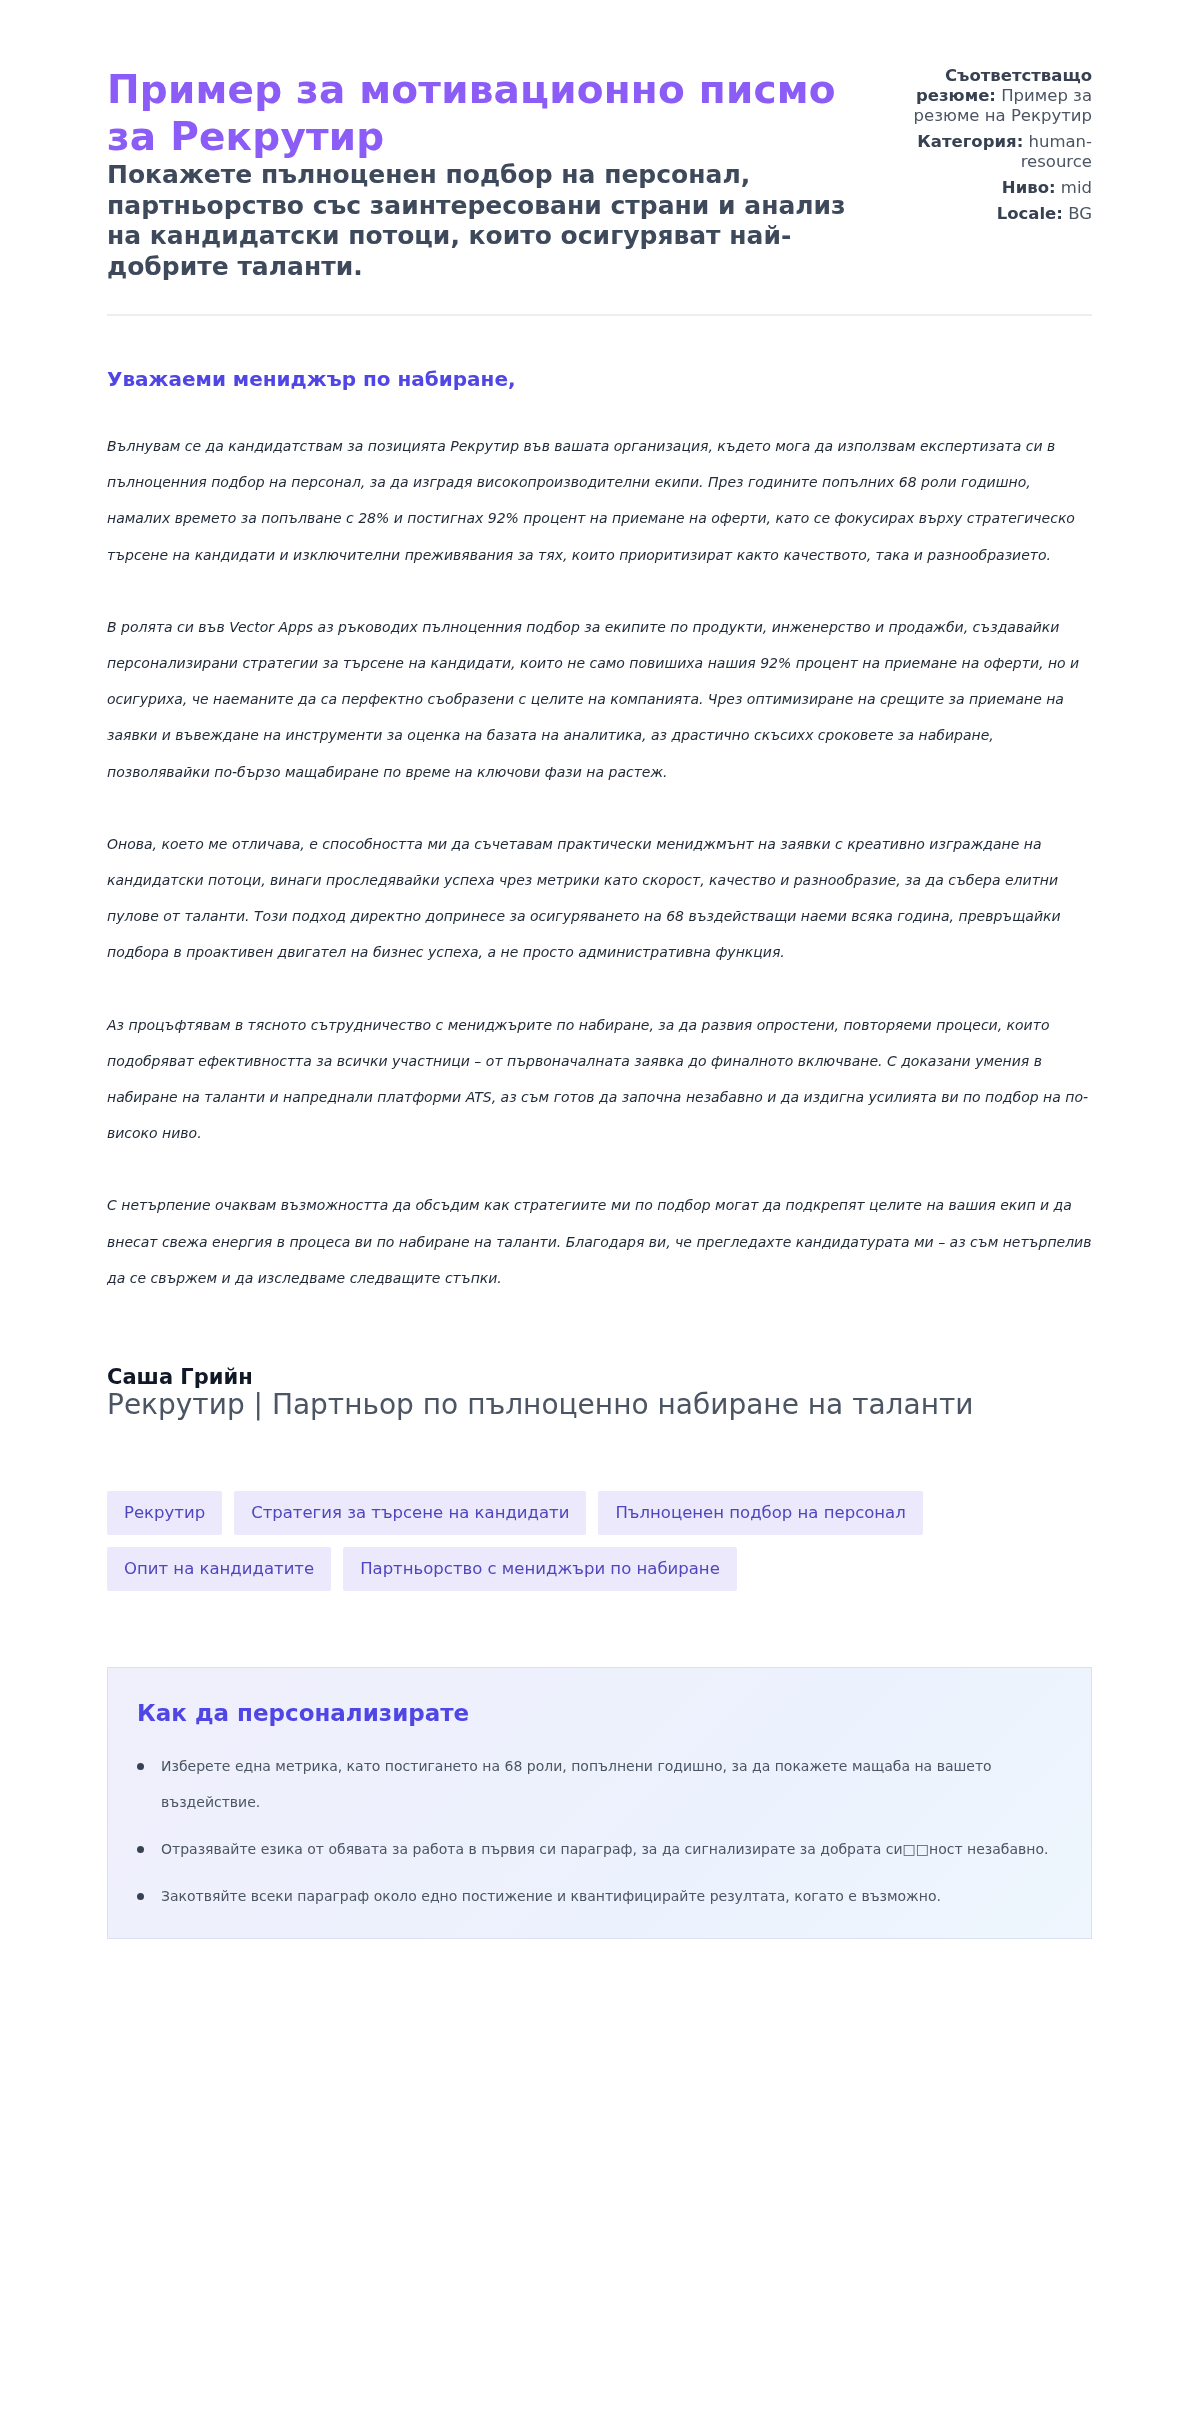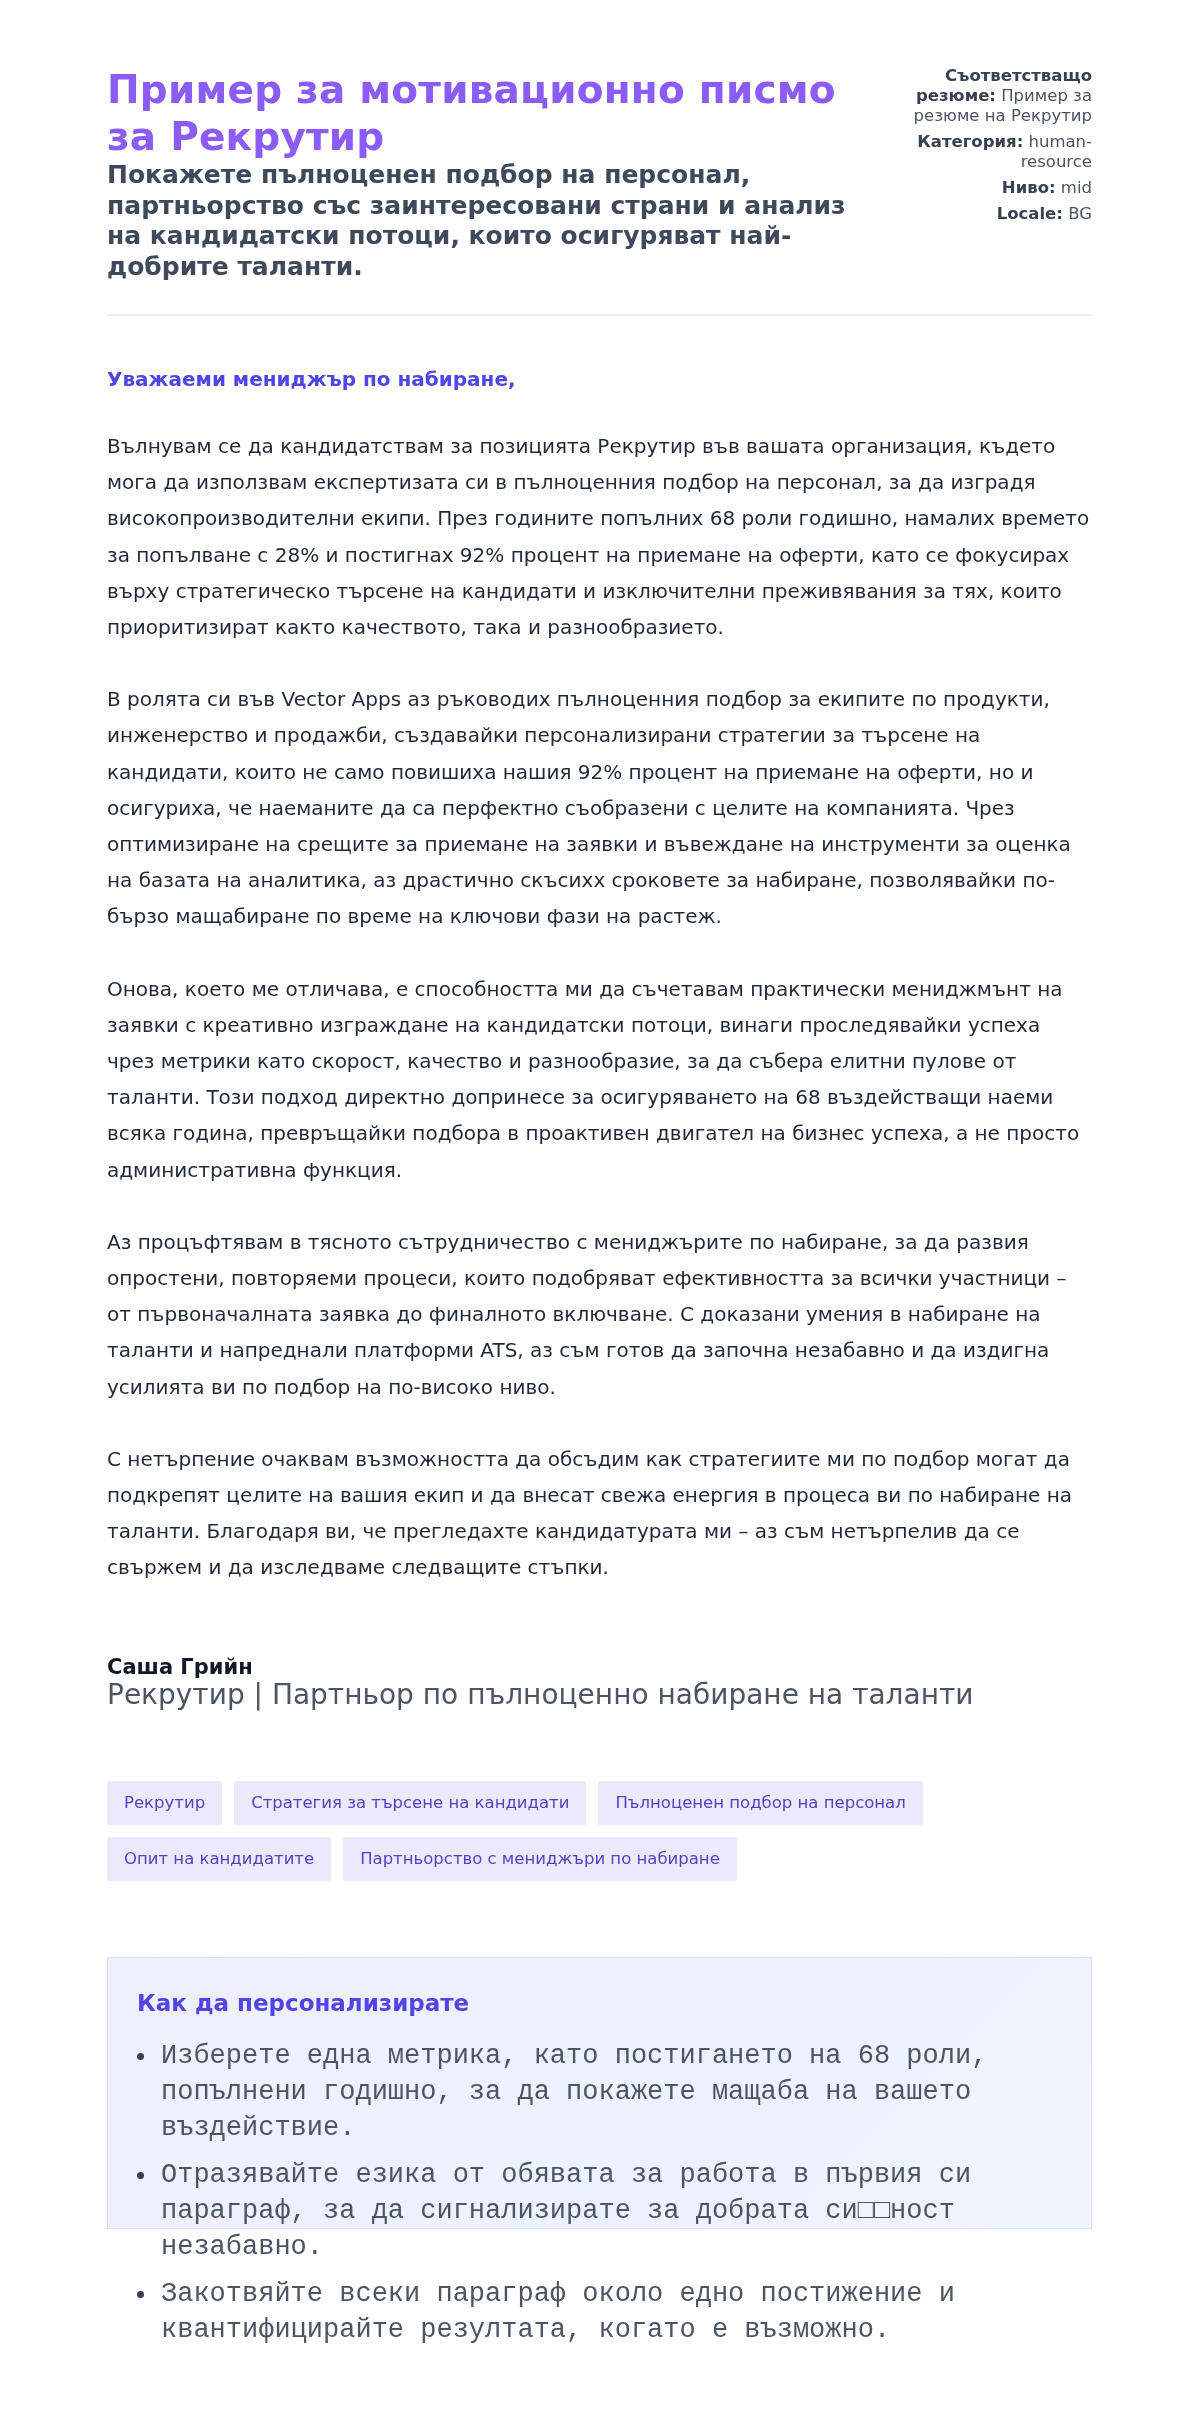--- a/index.html
+++ b/index.html
@@ -52,24 +52,25 @@
     .meta-key { font-weight: bold; color: #374151; }
     
     .salutation {
       margin-top: 50px;
       font-size: 20px;
       font-weight: bold;
       color: #4f46e5;
       line-height: 26px;
     }
     .body-para {
-      font-size: 20px;
+      font-size: 14px;
       line-height: 36.2px;
       color: #1f2937;
       margin-top: 0;
+      font-style: italic;
     }
     .body-para.first { margin-top: 36px; }
     .body-para + .body-para { margin-top: 36px; }
     .signature-name {
       margin-top: 67px;
       font-size: 21px;
       font-weight: bold;
       color: #111827;
       line-height: 28px;
     }
@@ -112,26 +113,25 @@
       color: #4f46e5;
       line-height: 30px;
     }
     .customize-list {
       list-style: none;
       margin-top: 20px;
     }
     .customize-item {
       position: relative;
       padding-left: 24px;
-      font-size: 27px;
+      font-size: 14px;
       line-height: 36px;
       color: #4b5563;
       margin-bottom: 11px;
       width: 920px;
-      font-family: Liberation Mono, monospace;
     }
     .bullet {
       position: absolute;
       left: 0;
       top: 15px;
       width: 7px;
       height: 7px;
       border-radius: 50%;
       background: #374151;
     }

